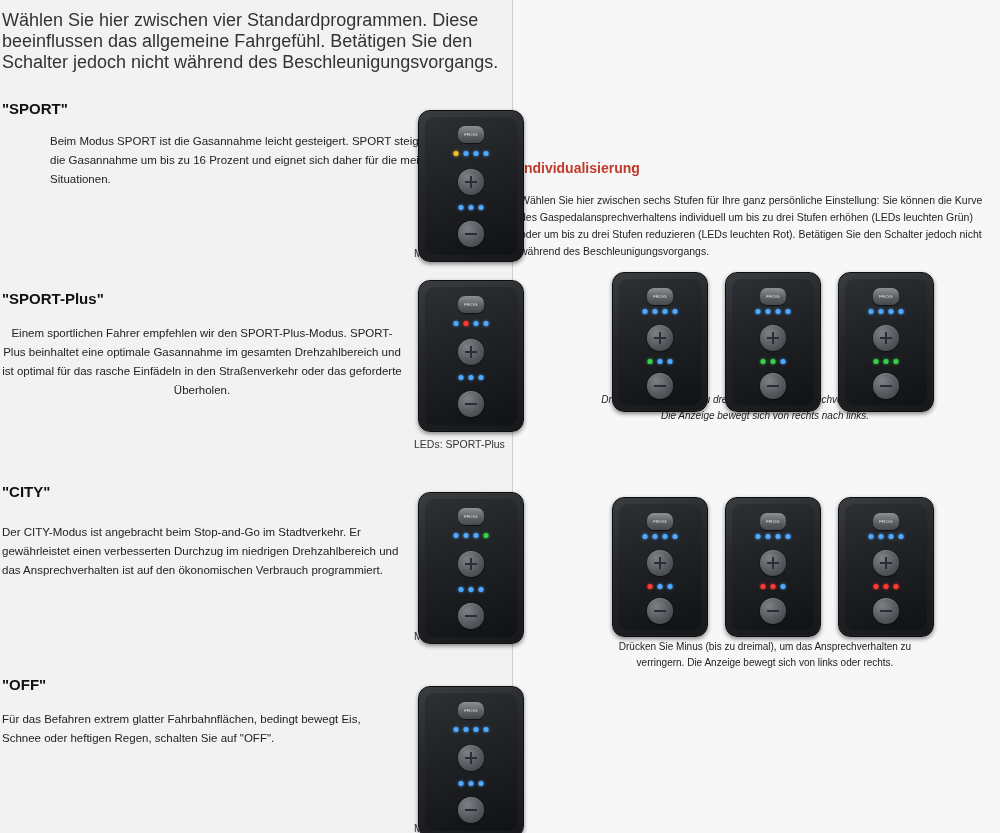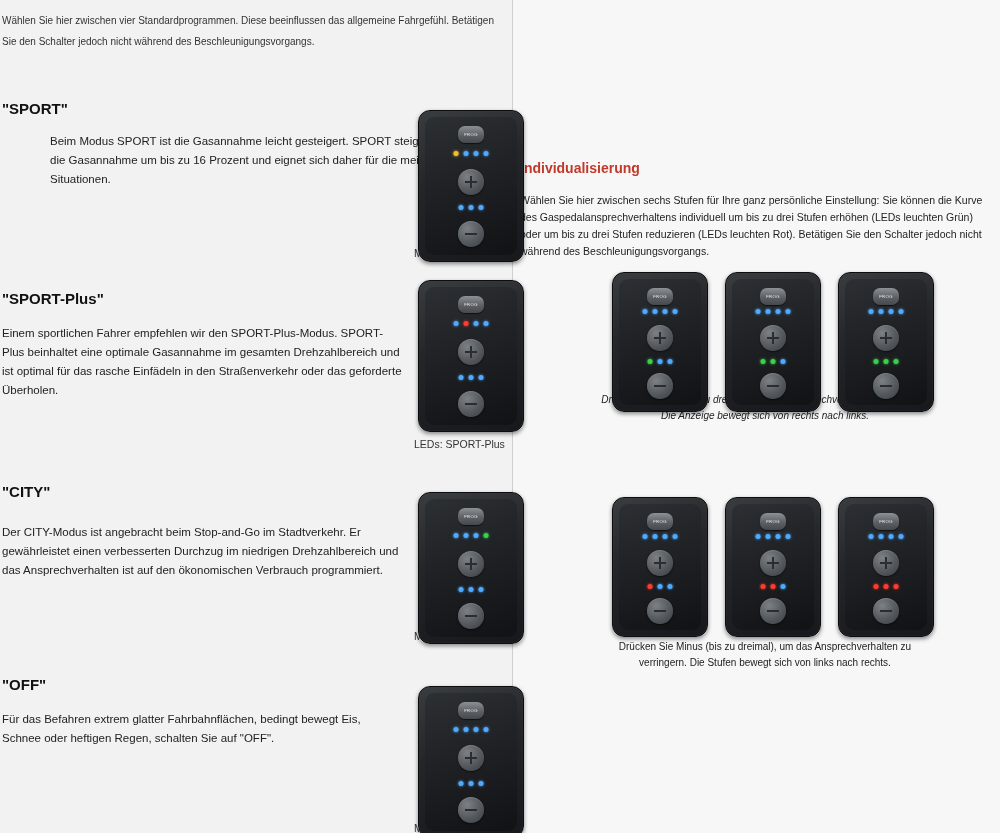--- a/index.html
+++ b/index.html
@@ -22,21 +22,21 @@
     position:absolute;left:513px;top:0;width:487px;height:833px;
     background:#f7f7f7;
   }
   .left-panel{
     position:absolute;left:0;top:0;width:512px;height:833px;
     background:#f2f2f2;
   }
 
   .intro{
     position:absolute;left:2px;top:10px;width:500px;
-    font-size:10px;line-height:21px;color:#333;
+    font-size:18px;line-height:21px;color:#333;
   }
 
   .sec-title{
     position:absolute;font-size:15px;font-weight:bold;color:#111;
   }
   .sec-body{
     position:absolute;font-size:11.5px;line-height:19px;color:#222;
     width:400px;
   }
 
@@ -122,35 +122,35 @@
   <div class="right-panel"></div>
   <div class="divider"></div>
 
   <div class="intro">Wählen Sie hier zwischen vier Standardprogrammen. Diese beeinflussen das allgemeine Fahrgefühl. Betätigen Sie den Schalter jedoch nicht während des Beschleunigungsvorgangs.</div>
 
   <div class="sec-title" style="left:2px;top:100px;">"SPORT"</div>
   <div class="sec-body" style="left:2px;top:132px;margin-left:48px;">Beim Modus SPORT ist die Gasannahme leicht gesteigert. SPORT steigert die Gasannahme um bis zu 16 Prozent und eignet sich daher für die meisten Situationen.</div>
   <div class="caption" style="left:414px;top:247px;">Modus: SPORT</div>
 
   <div class="sec-title" style="left:2px;top:290px;">"SPORT-Plus"</div>
-  <div class="sec-body" style="left:2px;top:324px;">Einem sportlichen Fahrer empfehlen wir den SPORT-Plus-Modus. SPORT-Plus beinhaltet eine optimale Gasannahme im gesamten Drehzahlbereich und ist optimal für das rasche Einfädeln in den Straßenverkehr oder das geforderte Überholen.</div>
+  <div class="sec-body" style="left:2px;top:324px;text-align:center;">Einem sportlichen Fahrer empfehlen wir den SPORT-Plus-Modus. SPORT-Plus beinhaltet eine optimale Gasannahme im gesamten Drehzahlbereich und ist optimal für das rasche Einfädeln in den Straßenverkehr oder das geforderte Überholen.</div>
   <div class="caption" style="left:414px;top:438px;">LEDs: SPORT-Plus</div>
 
   <div class="sec-title" style="left:2px;top:483px;">"CITY"</div>
   <div class="sec-body" style="left:2px;top:515px;margin-top:8px;">Der CITY-Modus ist angebracht beim Stop-and-Go im Stadtverkehr. Er gewährleistet einen verbesserten Durchzug im niedrigen Drehzahlbereich und das Ansprechverhalten ist auf den ökonomischen Verbrauch programmiert.</div>
   <div class="caption" style="left:414px;top:630px;">Modus: City</div>
 
   <div class="sec-title" style="left:2px;top:676px;">"OFF"</div>
   <div class="sec-body" style="left:2px;top:710px;">Für das Befahren extrem glatter Fahrbahnflächen, bedingt bewegt Eis, Schnee oder heftigen Regen, schalten Sie auf "OFF".</div>
   <div class="caption" style="left:414px;top:822px;">Modus: OFF</div>
 
   <div class="ind-title">Individualisierung</div>
   <div class="ind-body">Wählen Sie hier zwischen sechs Stufen für Ihre ganz persönliche Einstellung: Sie können die Kurve des Gaspedalansprechverhaltens individuell um bis zu drei Stufen erhöhen (LEDs leuchten Grün) oder um bis zu drei Stufen reduzieren (LEDs leuchten Rot). Betätigen Sie den Schalter jedoch nicht während des Beschleunigungsvorgangs.</div>
   <div class="note" style="left:600px;top:392px;width:330px;font-style:italic;">Drücken Sie Plus (bis zu dreimal), um das Ansprechverhalten zu erhöhen. Die Anzeige bewegt sich von rechts nach links.</div>
-  <div class="note" style="left:600px;top:639px;width:330px;">Drücken Sie Minus (bis zu dreimal), um das Ansprechverhalten zu verringern. Die Stufen bewegt sich von links nach rechts.</div>
+  <div class="note" style="left:600px;top:639px;width:330px;">Drücken Sie Minus (bis zu dreimal), um das Ansprechverhalten zu verringern. Die Anzeige bewegt sich von links oder rechts.</div>
 
   <div class="device big" style="left:418px;top:110px;">
       <div class="dev-inner">
         <div class="knob">
           <span>FROG</span>
         </div>
         <div class="ledrow" style="top: 34px;">
           <span class="led amber"></span>
           <span class="led blue"></span>
           <span class="led blue"></span>

